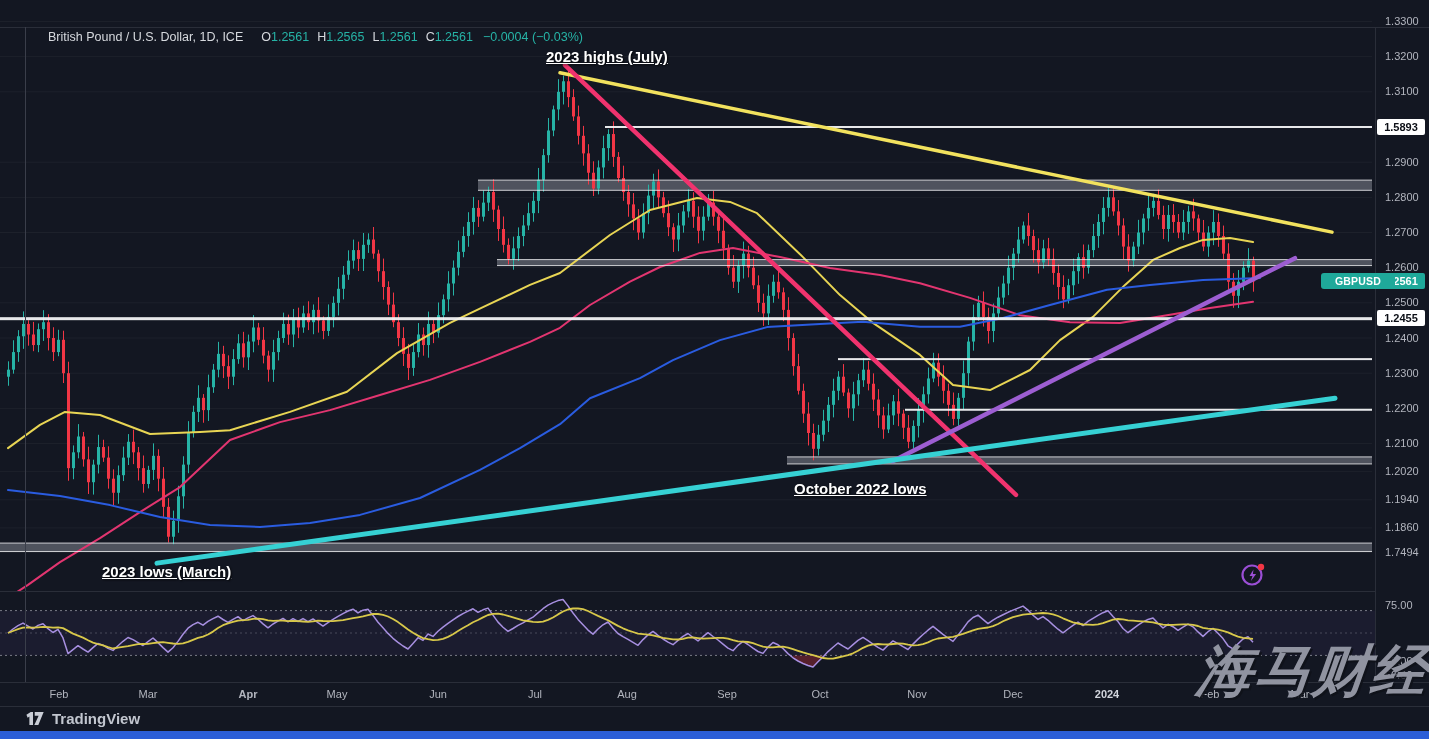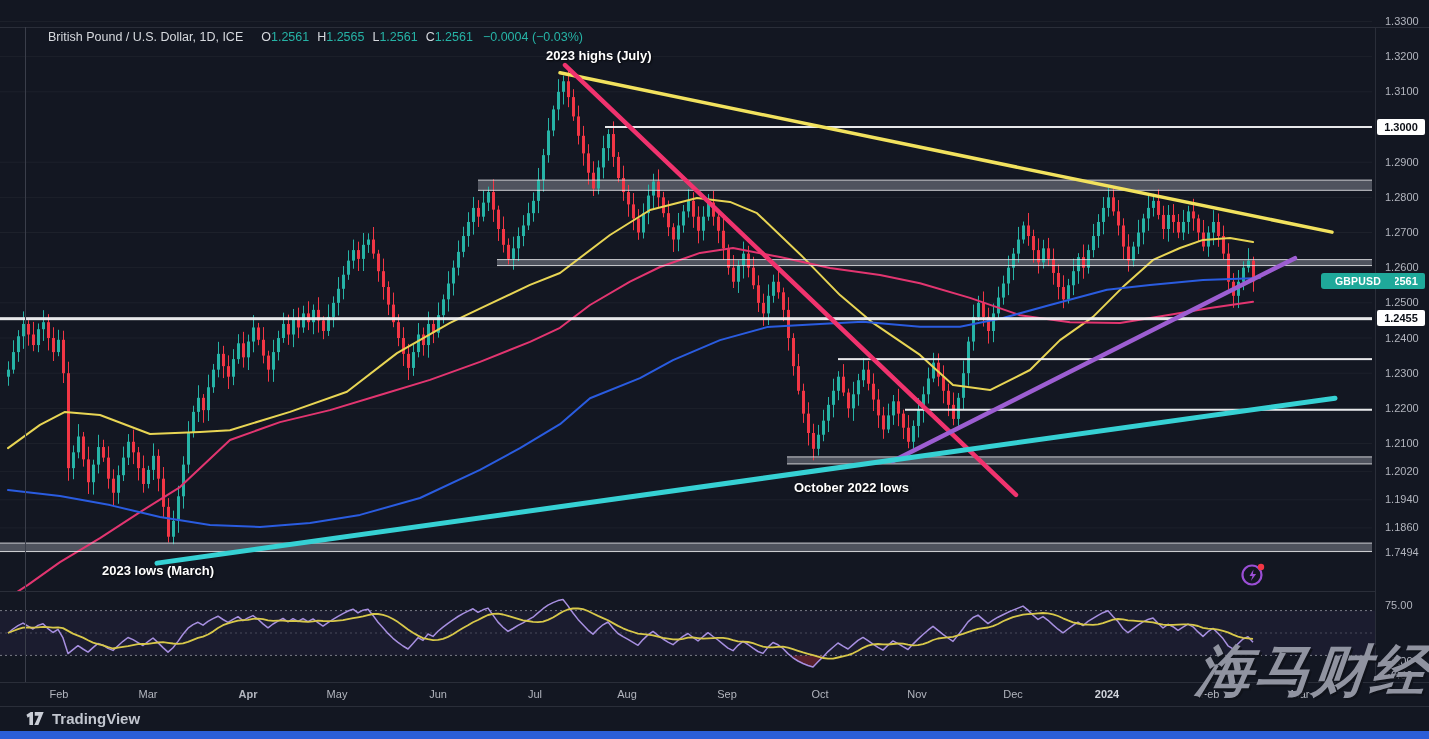--- a/index.html
+++ b/index.html
@@ -13,22 +13,22 @@
   .symbol-line { position:absolute; left:48px; top:30px; z-index:4; display:flex; align-items:center;
     font-size:12.5px; color:#d6d9de; white-space:nowrap; }
   .symbol-line .title { font-weight:400; margin-right:10px; }
   .symbol-line .lbl { margin-left:8px; color:#d6d9de; }
   .symbol-line .val { color:#26b3a6; }
   .symbol-line .chg { margin-left:10px; color:#26b3a6; }
 
   .hline { position:absolute; background:#2a2e39; z-index:2; }
   .vline { position:absolute; background:#2a2e39; z-index:2; }
 
-  .annotation { position:absolute; z-index:5; color:#ffffff; font-weight:700; font-size:13px;
-    text-shadow:1px 1px 2px rgba(0,0,0,.8); white-space:nowrap; }
+  .annotation { position:absolute; z-index:5; color:#ffffff; font-weight:700; font-size:15px;
+    text-shadow:1px 1px 2px rgba(0,0,0,.8); white-space:nowrap;text-decoration:underline; }
   #ann-july   { left:546px; top:48px; }
   #ann-oct    { left:794px; top:480px; }
   #ann-march  { left:102px; top:563px; }
 
   .axis-label { position:absolute; left:1385px; height:13px; line-height:13px; font-size:11px;
     color:#b2b5be; z-index:3; white-space:nowrap; }
   .time-label { position:absolute; top:688px; font-size:11px; color:#b2b5be; z-index:3;
     transform:translateX(-50%); white-space:nowrap; }
   .time-label.year { color:#d1d4dc; font-weight:700; }
 
@@ -689,21 +689,21 @@
       <span class="time-label" style="left: 627px;">Aug</span>
       <span class="time-label" style="left: 727px;">Sep</span>
       <span class="time-label" style="left: 820px;">Oct</span>
       <span class="time-label" style="left: 917px;">Nov</span>
       <span class="time-label" style="left: 1013px;">Dec</span>
       <span class="time-label year" style="left: 1107px;">2024</span>
       <span class="time-label" style="left: 1210px;">Feb</span>
       <span class="time-label" style="left: 1300px;">Mar</span>
     </div>
 
-  <div class="badge white" id="badge-13000">1.3000</div>
+  <div class="badge white" id="badge-13000">1.5893</div>
   <div class="badge white" id="badge-12455">1.2455</div>
   <div class="badge teal" id="badge-last">1.2561</div>
   <div id="chip-symbol">GBPUSD</div>
 
   <svg class="flash-icon" viewBox="0 0 26 26">
     <circle cx="12" cy="14" r="9.5" fill="none" stroke="#9b4fd6" stroke-width="2.2"></circle>
     <path d="M13.5 8.5 L9.5 15 h3 l-1.6 5 5.2-7 h-3.2 z" fill="#9b4fd6"></path>
     <circle cx="21" cy="6" r="3.2" fill="#f23645"></circle>
   </svg>
 

